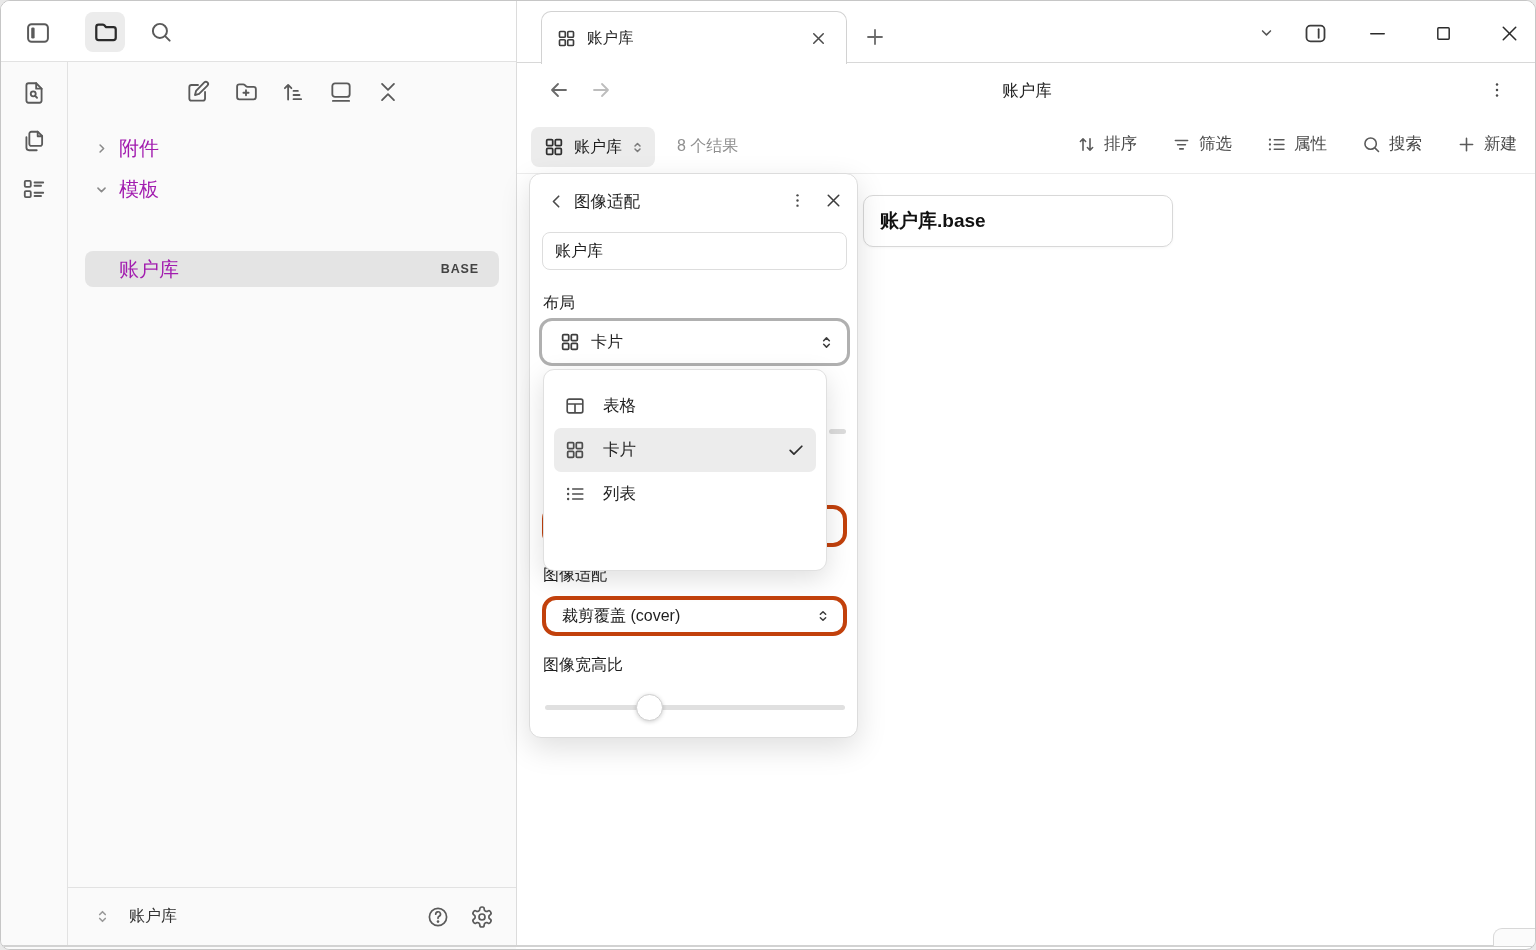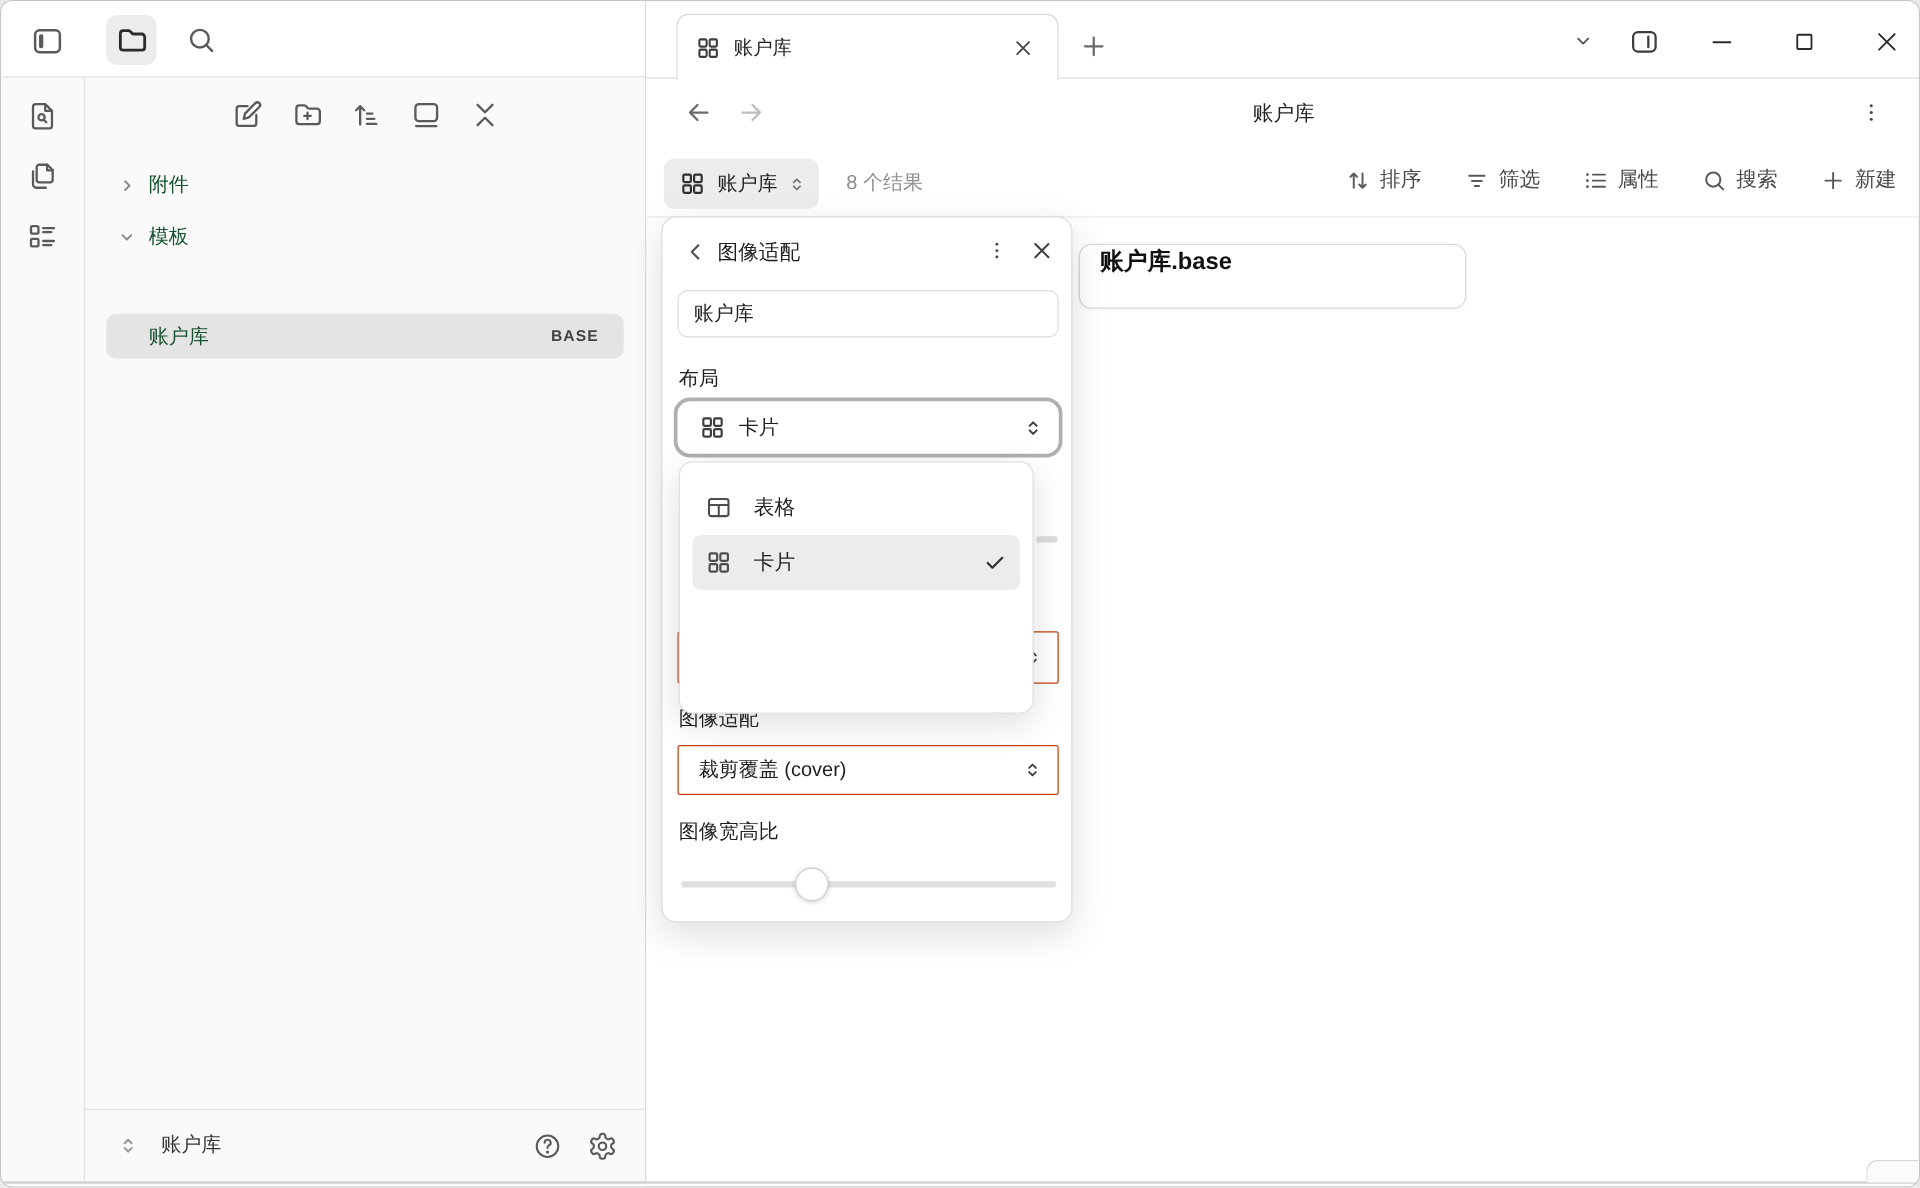--- a/index.html
+++ b/index.html
@@ -14,21 +14,21 @@
   .ic { color:#5a5a5a; }
   .ic-dark { color:#2b2b2b; }
   .ic-mut { color:#bdbdbd; }
   .btn { display:flex; align-items:center; justify-content:center; border-radius:8px; cursor:pointer; background:transparent; border:none; }
 
   
   .dock { left:0; top:0; width:515px; height:950px; background:#fafafa; }
   .dock-topbar { left:0; top:0; width:515px; height:61px; background:#ffffff; border-bottom:1px solid #e2e2e2; }
   .ribbon-divider { left:66px; top:61px; width:1px; height:883px; background:#e2e2e2; }
   .pill-active { background:#ececec; }
-  .tree-label { font-size:16px; color:#14532d; }
+  .tree-label { font-size:20px; color:#a21caf; }
   .tree-row { display:flex; align-items:center; height:36px; }
   .selected-row { background:#e4e4e4; border-radius:8px; }
   .badge { font-size:12.5px; font-weight:700; letter-spacing:.07em; color:#434343; }
 
   
   .main-divider { left:515px; top:0; width:1px; height:944px; background:#dcdcdc; }
   .tabbar { left:516px; top:0; width:1020px; height:62px; background:#ffffff; border-bottom:1px solid #d8d8d8; }
   .tab {
     position:absolute; left:24px; top:10px; width:306px; height:53px; background:#ffffff;
     border:1px solid #d2d2d2; border-bottom:none; border-radius:10px 10px 0 0;
@@ -39,39 +39,39 @@
   .view-title { font-size:16.5px; color:#222; }
   .ctrl-row { left:516px; top:113px; width:1020px; height:60px; background:#fff; border-bottom:1px solid #ececec; }
   .view-pill { position:absolute; left:14px; top:13px; height:40px; background:#ececec; border-radius:8px;
     display:flex; align-items:center; padding:0 10px 0 12px; cursor:pointer; }
   .view-pill-label { font-size:16px; margin:0 8px 0 9px; }
   .results { font-size:16px; color:#8f8f8f; }
   .actions { position:absolute; right:20px; top:8px; height:44px; display:flex; align-items:center; gap:34px; }
   .action { display:flex; align-items:center; gap:7px; cursor:pointer; color:#4a4a4a; font-size:16.5px; background:none; border:none; }
   .card {
     left:862px; top:194px; width:310px; height:52px; background:#fff; border:1px solid #d8d8d8;
-    border-radius:10px; display:flex; padding:0 16px;
+    border-radius:10px; display:flex; align-items:center; padding:0 16px;
     box-shadow:0 1px 3px rgba(0,0,0,.04); cursor:pointer;
   }
   .card-title { font-size:19px; font-weight:700; color:#111; }
 
   
   .popup {
     left:528px; top:172px; width:329px; height:565px; background:#fff;
     border:1px solid #dcdcdc; border-radius:12px; box-shadow:0 10px 30px rgba(0,0,0,.13);
     z-index:10;
   }
   .popup-title { font-size:16.5px; color:#1f1f1f; }
   .text-input {
     position:absolute; left:12px; top:58px; width:305px; height:38px; border:1px solid #ddd;
     border-radius:8px; font-size:16px; padding:0 12px; font-family:inherit; color:#1f1f1f; background:#fff;
   }
   .field-label { font-size:16px; color:#1f1f1f; }
   .select {
-    position:absolute; background:#fff; border:1px solid #c2410c; border-radius:2px;
+    position:absolute; background:#fff; border:4px solid #c2410c; border-radius:14px;
     display:flex; align-items:center; padding:0 12px; cursor:pointer;
   }
   .select-focused { border:3px solid #b0b0b0; border-radius:13px; }
   .select-label { font-size:16px; }
   .slider-track { position:absolute; height:5px; background:#e0e0e0; border-radius:3px; cursor:pointer; }
   .slider-handle {
     position:absolute; top:-11px; width:27px; height:27px; border-radius:50%;
     background:#fff; border:1px solid #cfcfcf; box-shadow:0 1px 4px rgba(0,0,0,.18); cursor:grab;
   }
 
@@ -500,18 +500,27 @@
             <rect x="13.4" y="13.4" width="6.6" height="6.6" rx="1.2"></rect>
           </svg>
       </span>
       <span class="dd-opt-label">卡片</span>
       <span class="ic" style="color:#2f2f2f;">
         <svg width="20" height="20" viewBox="0 0 24 24" fill="none" stroke="currentColor" stroke-width="2.1" stroke-linecap="round" stroke-linejoin="round">
             <path d="M5 12.5l4.5 4.5L19 7.5"></path>
           </svg>
       </span>
     </div>
+    <div class="dd-opt">
+      <span class="ic" style="color:#4d4d4d;">
+        <svg width="22" height="22" viewBox="0 0 24 24" fill="none" stroke="currentColor" stroke-width="1.8" stroke-linecap="round">
+            <path d="M9.5 6.5h11M9.5 12h11M9.5 17.5h11"></path>
+            <path d="M4.5 6.5h.01M4.5 12h.01M4.5 17.5h.01" stroke-width="2.6"></path>
+          </svg>
+      </span>
+      <span class="dd-opt-label">列表</span>
+    </div>
   </div>
 
   <div class="abs statusbar"></div>
   <div class="abs bottom-edge"></div>
 
 </div>
 
 </body></html>

